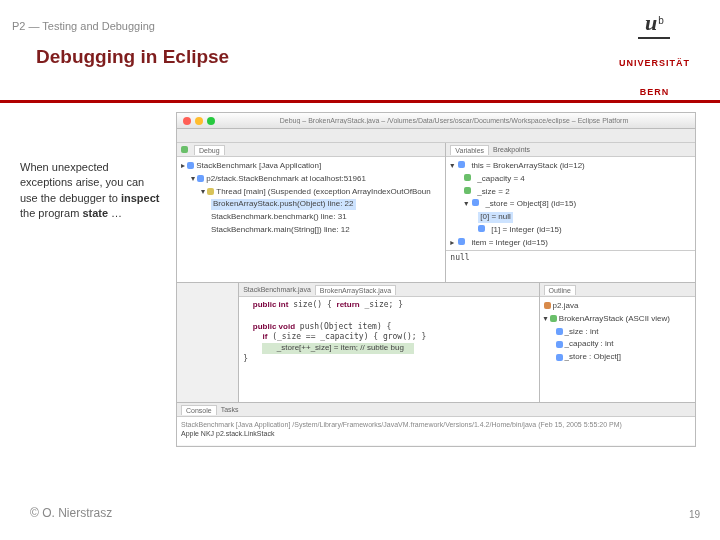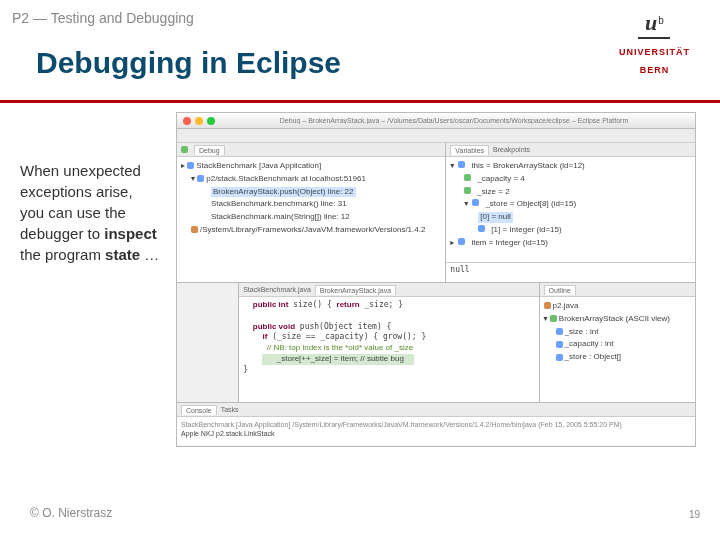--- a/index.html
+++ b/index.html
@@ -1,25 +1,25 @@
 <!DOCTYPE html>
 <html><head>
 <meta charset="utf-8">
 <style>
   *{box-sizing:border-box;margin:0;padding:0;font-family:Arial,Helvetica,sans-serif}
   body{width:720px;height:540px;background:#fff;position:relative;overflow:hidden}
-  .hdr{position:absolute;left:12px;top:10px;font-size:14px;color:#888}
-  .title{position:absolute;left:36px;top:46px;font-size:30px;font-weight:bold;color:#0c4a6e}
+  .hdr{position:absolute;left:12px;top:20px;font-size:11px;color:#888}
+  .title{position:absolute;left:36px;top:46px;font-size:19px;font-weight:bold;color:#7f1d1d}
   .red-rule{position:absolute;left:0;top:100px;width:720px;height:3px;background:#b00000}
   .logo{position:absolute;right:30px;top:10px;text-align:center}
   .logo-u{font-family:Georgia,serif;font-size:22px;font-style:italic;font-weight:bold;color:#333}
   .logo-b{font-size:10px;vertical-align:super;color:#333;margin-left:1px}
   .logo-line{width:32px;height:2px;background:#333;margin:1px auto}
-  .logo-txt{font-size:9px;letter-spacing:1px;color:#b00000;font-weight:bold;margin-top:8px}
-  .body-txt{position:absolute;left:20px;top:160px;width:140px;font-size:15px;line-height:1.4;color:#333}
+  .logo-txt{font-size:9px;letter-spacing:1px;color:#b00000;font-weight:bold;margin-top:19px}
+  .body-txt{position:absolute;left:20px;top:160px;width:140px;font-size:11px;line-height:1.4;color:#333}
   .foot-l{position:absolute;left:30px;bottom:20px;font-size:12px;color:#888}
   .foot-r{position:absolute;right:20px;bottom:20px;font-size:10px;color:#888}
 
   
   .shot{position:absolute;left:176px;top:112px;width:520px;height:335px;background:#f5f5f5;border:1px solid #bbb;font-size:8px;color:#444}
   .mac-title{height:16px;background:linear-gradient(#fdfdfd,#e4e4e4);border-bottom:1px solid #bbb;display:flex;align-items:center;padding:0 6px;gap:4px}
   .mac-dot{width:8px;height:8px;border-radius:50%}
   .d-red{background:#ff5f56}.d-yel{background:#ffbd2e}.d-grn{background:#27c93f}
   .mac-t{flex:1;text-align:center;color:#777;font-size:7px;white-space:nowrap;overflow:hidden}
   .tool{height:14px;background:#ececec;border-bottom:1px solid #ccc}
@@ -72,24 +72,24 @@
 
   <div class="upper">
     <div class="pane" style="width:52%">
       <div class="tab-row">
         <span class="ico ico-g"></span>
         <span class="t">Debug</span>
       </div>
       <div class="pane-body">
         <div class="tree-row">▸ <span class="ico ico-b"></span><span>StackBenchmark [Java Application]</span></div>
         <div class="tree-row" style="padding-left:10px">▾ <span class="ico ico-b"></span><span>p2/stack.StackBenchmark at localhost:51961</span></div>
+        <div class="tree-row" style="padding-left:20px">▾ <span class="ico ico-y"></span><span>Thread [main] (Suspended (exception ArrayIndexOutOfBoun</span></div>
         <div class="tree-row" style="padding-left:30px"><span class="sel">BrokenArrayStack.push(Object) line: 22</span></div>
         <div class="tree-row" style="padding-left:30px"><span>StackBenchmark.benchmark() line: 31</span></div>
         <div class="tree-row" style="padding-left:30px"><span>StackBenchmark.main(String[]) line: 12</span></div>
-        <div class="tree-row" style="padding-left:10px"><span class="ico ico-o"></span><span>/System/Library/Frameworks/JavaVM.framework/Versions/1.4.2</span></div>
       </div>
     </div>
     <div class="pane" style="width:48%;border-right:none">
       <div class="tab-row">
         <span class="t">Variables</span>
         <span>Breakpoints</span>
       </div>
       <div class="pane-body">
         <div class="tree-row vr">▾ <span class="ico ico-b"></span><span>this = BrokenArrayStack  (id=12)</span></div>
         <div class="tree-row vr" style="padding-left:14px">
@@ -103,39 +103,38 @@
         <div class="tree-row vr" style="padding-left:14px">▾ <span class="ico ico-b"></span><span>_store = Object[8]  (id=15)</span></div>
         <div class="tree-row vr" style="padding-left:28px">
             <span class="sel">[0] = null</span>
           </div>
         <div class="tree-row vr" style="padding-left:28px">
             <span class="ico ico-b"></span>
             <span>[1] = Integer  (id=15)</span>
           </div>
         <div class="tree-row vr">▸ <span class="ico ico-b"></span><span>item = Integer  (id=15)</span></div>
       </div>
-      <div style="height:20px;border-top:1px solid #ccc;padding:2px 4px;background:#fff" class="mono">null</div>
+      <div style="height:32px;border-top:1px solid #ccc;padding:2px 4px;background:#fff" class="mono">null</div>
     </div>
   </div>
 
   <div class="lower">
     <div class="pane" style="width:12%">
       <div class="pane-body" style="background:#f0f0f0"></div>
     </div>
     <div class="pane" style="width:58%">
       <div class="tab-row">
         <span>StackBenchmark.java</span>
         <span class="t">BrokenArrayStack.java</span>
       </div>
       <div class="pane-body">
         <div class="code-line">  <span class="kw">public int</span> size() { <span class="kw">return</span> _size; }</div>
         <div class="code-line"> </div>
         <div class="code-line">  <span class="kw">public void</span> push(Object item) {</div>
         <div class="code-line">    <span class="kw">if</span> (_size == _capacity) { grow(); }</div>
-        <div class="code-line">    <span class="com">  // NB: top index is the *old* value of _size</span></div>
         <div class="code-line">    <span class="hl">  _store[++_size] = item; // subtle bug</span></div>
         <div class="code-line">}</div>
       </div>
     </div>
     <div class="pane" style="width:30%;border-right:none">
       <div class="tab-row">
         <span class="t">Outline</span>
       </div>
       <div class="pane-body">
         <div class="tree-row"><span class="ico ico-o"></span><span>p2.java</span></div>

